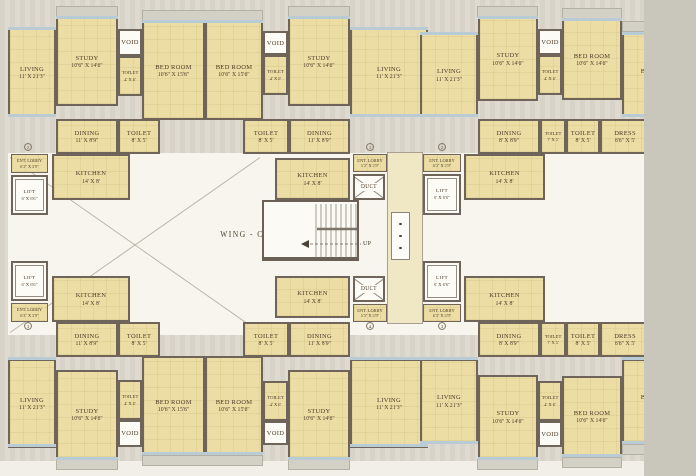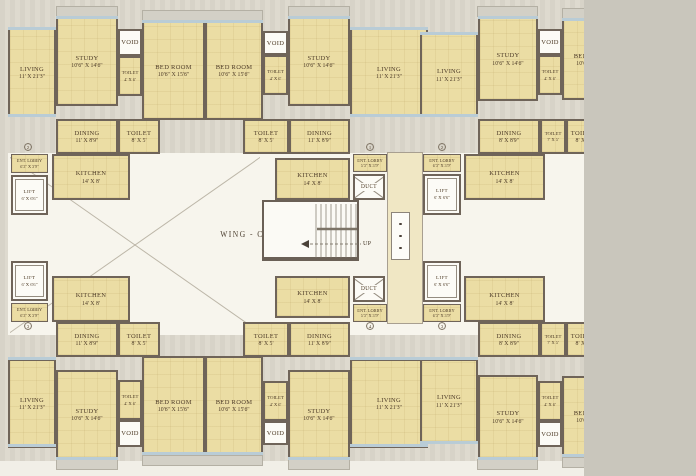--- a/index.html
+++ b/index.html
@@ -1,17 +1,17 @@
 <!DOCTYPE html>
 <html><head>
 <meta charset="utf-8">
 <style>
   html,body{margin:0;padding:0;background:#c9c6bc;}
   #plan{
-    position:relative;width:584px;height:476px;overflow:hidden;
+    position:relative;width:644px;height:476px;overflow:hidden;
     background:repeating-linear-gradient(90deg,#d7d3c8 0 5px,#dedacf 5px 10px);
     font-family:"Liberation Serif","DejaVu Serif",serif;
   }
   .abs{position:absolute;box-sizing:border-box;}
   .open{background:#f7f5ed;}
   .open2{background:#f1efe7;}
   .bal{background:#d3d0c6;border:1px solid #b4b0a4;}
   .win{background:#b9ccd6;height:3px;}
   .xcourt{overflow:hidden;pointer-events:none;}
   .xcourt::before,.xcourt::after{

